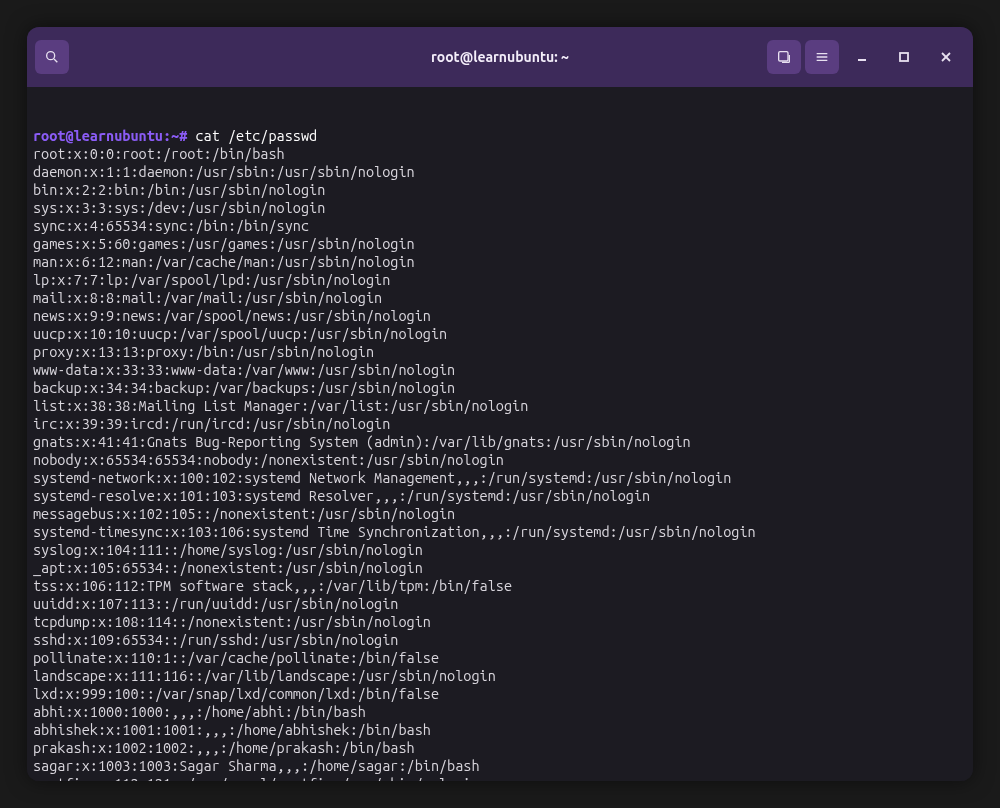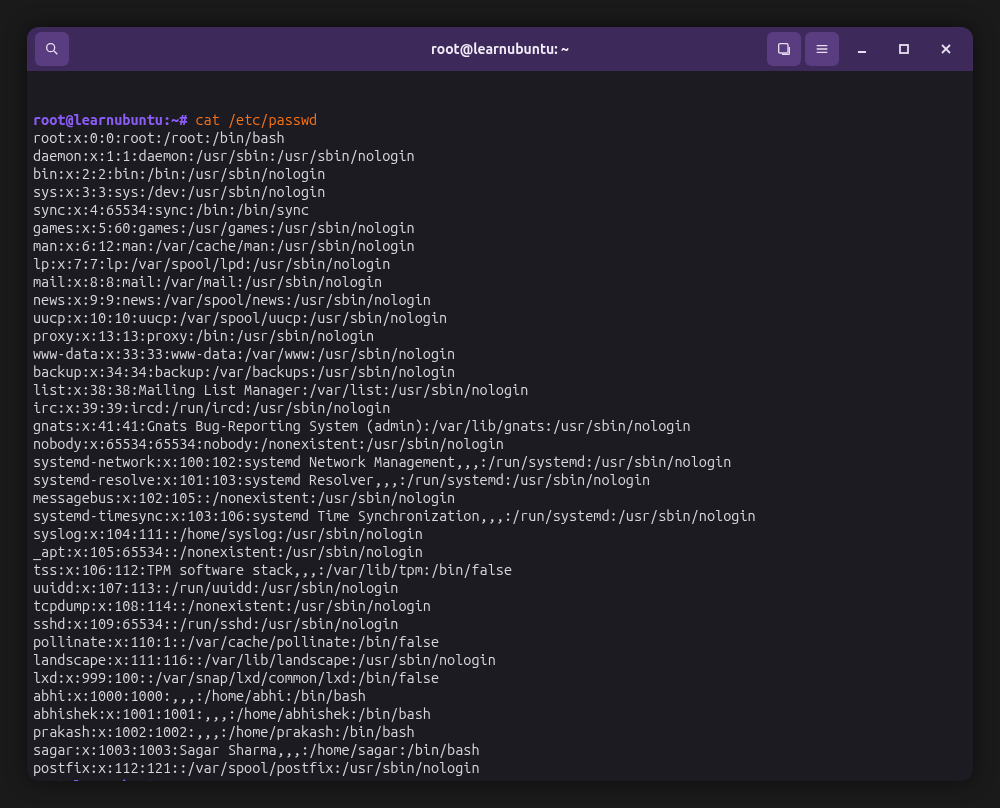--- a/index.html
+++ b/index.html
@@ -21,21 +21,21 @@
       height: 754px;
       background: #1c1b22;
       border-radius: 12px;
       overflow: hidden;
       display: flex;
       flex-direction: column;
       box-shadow: 0 0 20px rgba(0,0,0,0.5);
     }
     .titlebar {
       background: #3d2a5a;
-      height: 44px;
+      height: 60px;
       display: flex;
       align-items: center;
       padding: 12px 8px;
       position: relative;
     }
     .titlebar-left {
       display: flex;
       align-items: center;
       gap: 6px;
     }
@@ -98,21 +98,21 @@
       white-space: pre;
     }
     .term-line {
       display: block;
     }
     .prompt {
       font-weight: bold;
       color: #8b5cf6;
     }
     .cmd {
-      color: #f97316;
+      color: #ffffff;
     }
     .cursor-prompt {
       font-weight: bold;
     }
   </style>
 </head>
 <body>
 
 <div class="window">
   <div class="titlebar">

